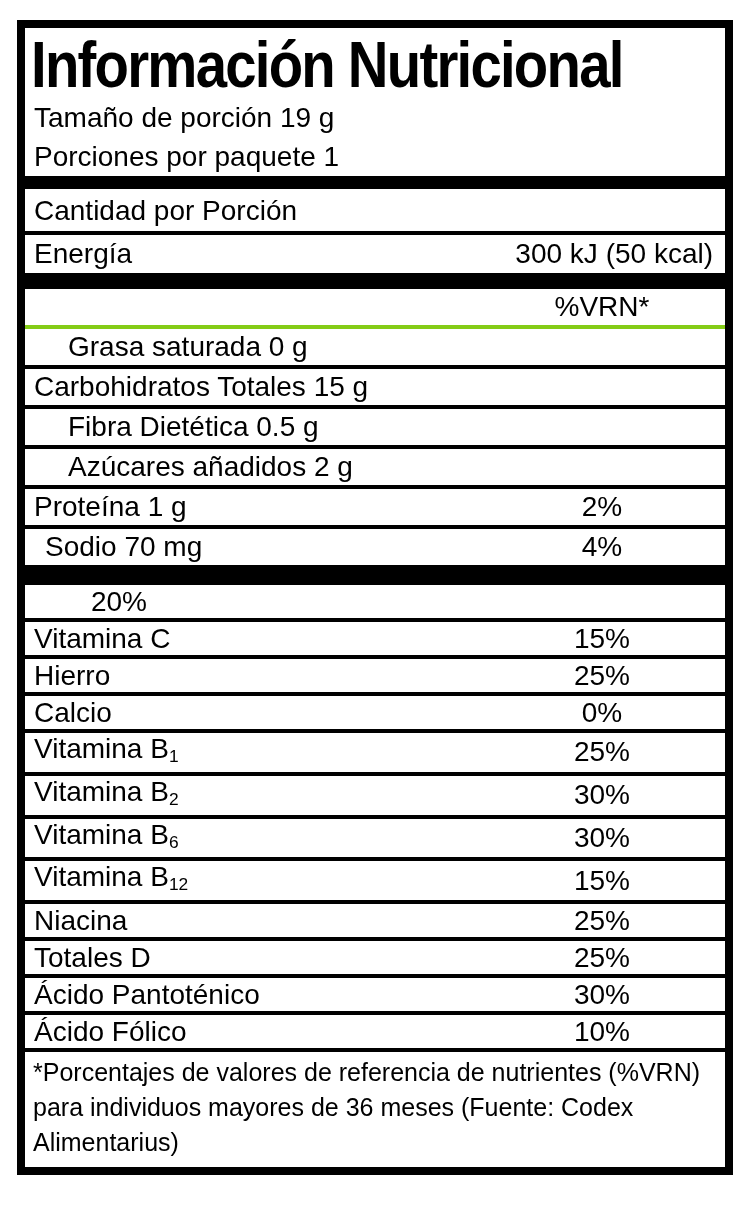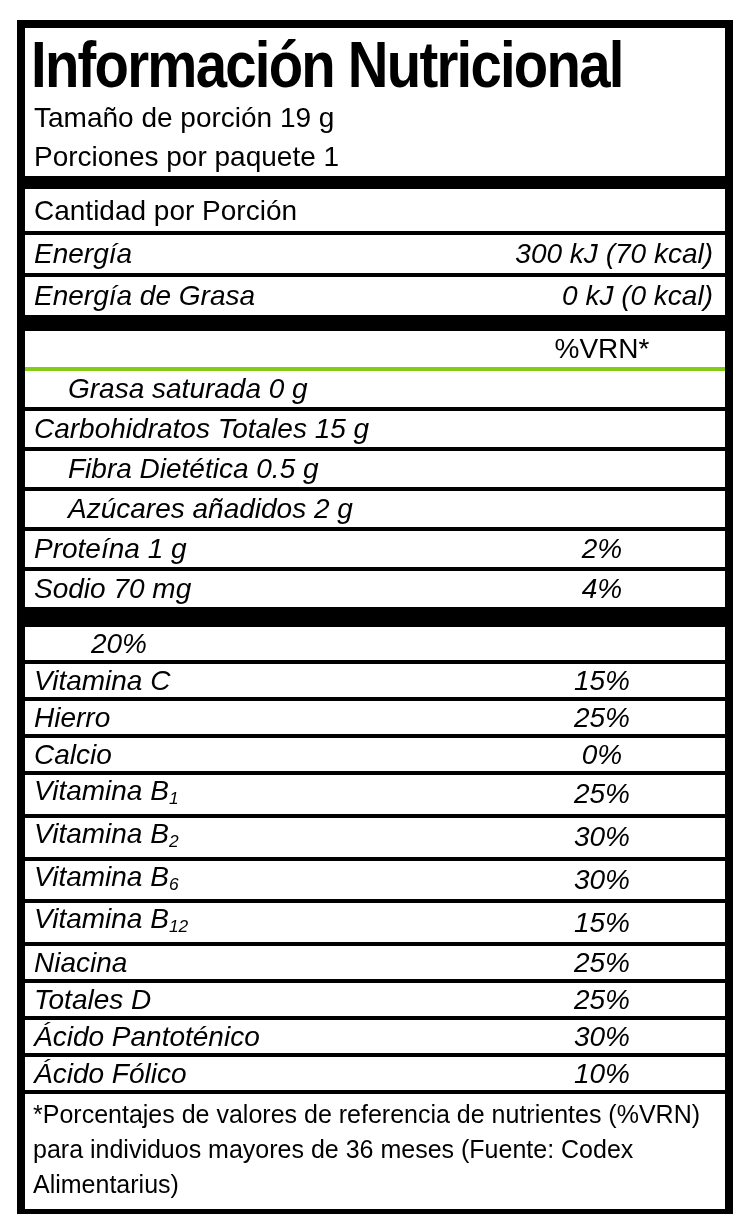--- a/index.html
+++ b/index.html
@@ -53,21 +53,20 @@
     padding: 2px 10px 0 9px;
     border-bottom: 4px solid #000;
   }
   .row {
     display: flex;
     align-items: center;
     font-size: 28px;
     min-height: 38px;
     padding-left: 9px;
     border-bottom: 4px solid #000;
-    font-style: italic;
   }
   .lbl {
     flex: 1;
     white-space: pre-wrap;
     line-height: 32px;
   }
   .row.indent .lbl { padding-left: 34px; }
   .sub {
     font-size: 0.62em;
     vertical-align: -0.22em;
@@ -80,21 +79,21 @@
   }
   .energy-list .row .pct {
     width: auto;
     margin-right: 0;
     margin-left: auto;
     padding-right: 12px;
     text-align: right;
   }
   .energy-list .row:last-child { border-bottom: none; }
   .macro-list .row { min-height: 36px; }
-  .macro-list .row:last-child { border-bottom: none; }
+  .macro-list .row:last-child { border-bottom: none; margin-left: 11px; }
   .micro-list .row { min-height: 33px; }
   .vrn-row {
     display: flex;
     justify-content: flex-end;
     font-size: 28px;
     line-height: 36px;
     border-bottom: 4px solid #84cc16;
     font-weight: normal;
   }
   .footnote {
@@ -116,27 +115,23 @@
     <div class="serving-line">Tamaño de porción 19 g</div>
     <div class="serving-line">Porciones por paquete 1</div>
 
     <div class="bar bar-sm"></div>
 
     <div class="section-header">Cantidad por Porción</div>
 
     <div class="energy-list" id="energy-rows">
   <div class="row">
     <span class="lbl"><span class="lbl-text">Energía</span></span>
-    <span class="pct">300 kJ (70 kcal)</span>
-  </div>
-
-  <div class="row">
-    <span class="lbl"><span class="lbl-text">Energía de Grasa</span></span>
-    <span class="pct">0 kJ (0 kcal)</span>
-  </div>
+    <span class="pct">300 kJ (50 kcal)</span>
+  </div>
+
 </div>
 
     <div class="bar bar-md"></div>
 
     <div class="vrn-row">
       <span class="pct">%VRN*</span>
     </div>
 
     <div class="macro-list" id="macro-rows">
 

